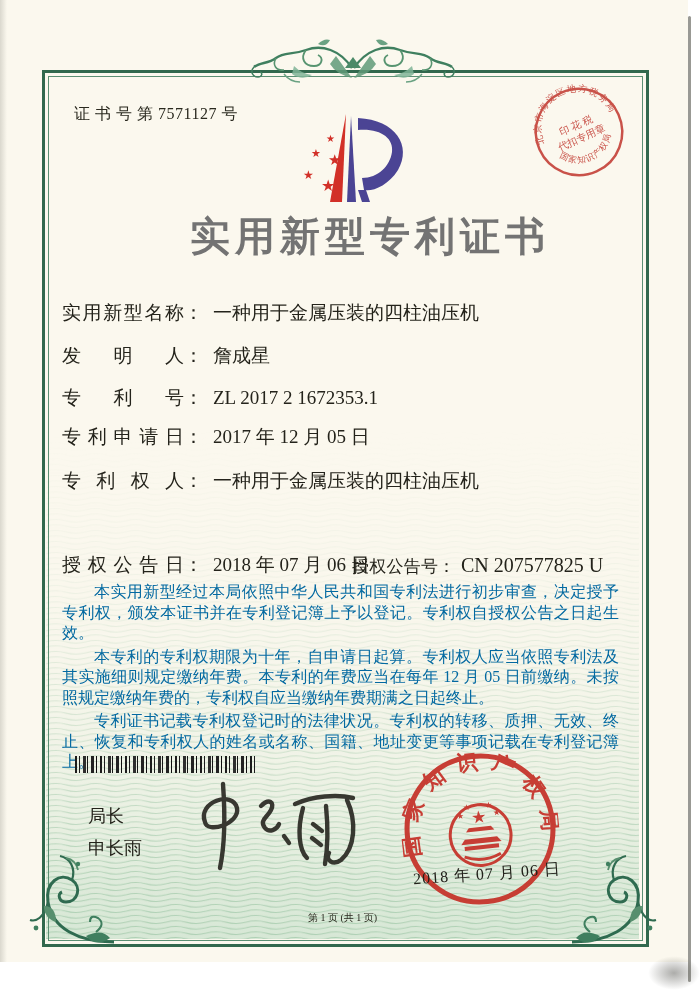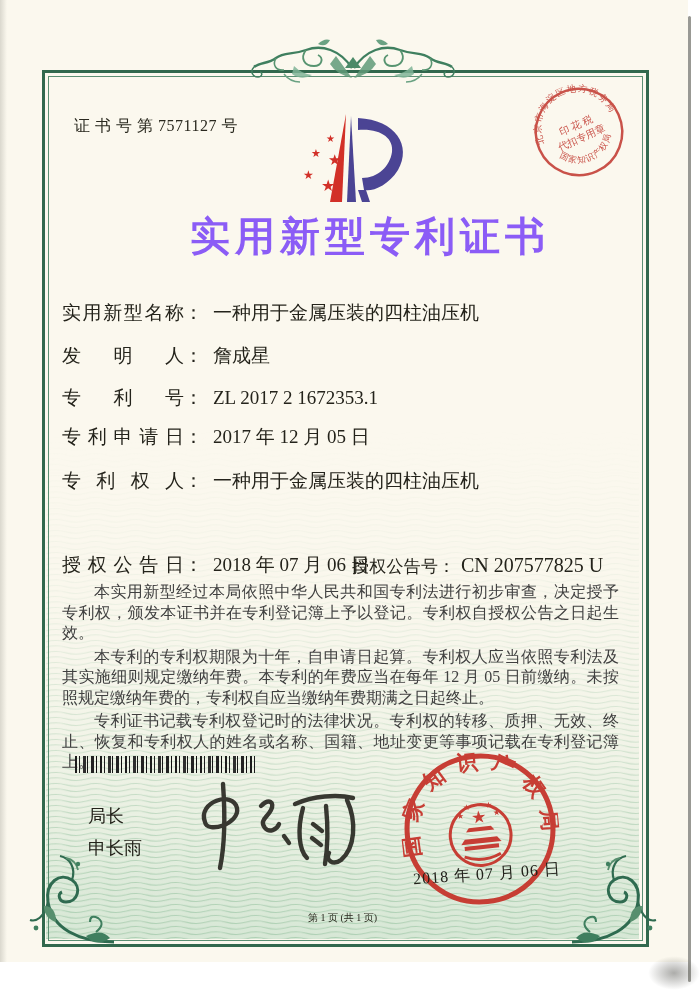--- a/index.html
+++ b/index.html
@@ -15,41 +15,41 @@
   
   .frame{position:absolute;left:42px;top:70px;width:601px;height:871px;border:3px solid #31684d;}
   .frame-inner{position:absolute;left:3px;top:3px;right:3px;bottom:3px;border:1px solid #5b8f73;}
   
   .guilloche{position:absolute;left:46px;top:430px;width:593px;height:509px;
      background:linear-gradient(to bottom,rgba(213,232,214,0) 0%,rgba(213,232,214,.25) 45%,rgba(206,228,208,.55) 80%,rgba(199,224,203,.7) 100%);
      -webkit-mask-image:linear-gradient(to bottom,transparent 0%,rgba(0,0,0,.15) 30%,rgba(0,0,0,.55) 60%,rgba(0,0,0,.95) 88%,#000 100%);
      mask-image:linear-gradient(to bottom,transparent 0%,rgba(0,0,0,.15) 30%,rgba(0,0,0,.55) 60%,rgba(0,0,0,.95) 88%,#000 100%);}
   .guilloche svg{display:block;width:100%;height:100%;}
   
-  .cert-no{position:absolute;left:74px;top:116px;font-size:16px;letter-spacing:.5px;color:#2a291f;}
+  .cert-no{position:absolute;left:74px;top:104px;font-size:16px;letter-spacing:.5px;color:#2a291f;}
   .logo{position:absolute;left:284px;top:102px;width:148px;height:112px;}
   .title{position:absolute;left:42px;top:209px;width:656px;text-align:center;
-         font-size:40px;font-weight:bold;letter-spacing:5px;color:#8b5cf6;}
+         font-size:40px;font-weight:bold;letter-spacing:5px;color:#737373;}
   
   .tax-stamp{position:absolute;left:531px;top:84px;width:96px;height:96px;transform:rotate(-24deg);opacity:.92;}
   .office-stamp{position:absolute;left:401px;top:750px;width:158px;height:158px;transform:rotate(-6deg);opacity:.95;}
   .stamp-date{position:absolute;left:409px;top:864px;width:156px;text-align:center;
               font-size:16px;letter-spacing:1px;color:#21201a;transform:rotate(-4deg);}
   
   .row{position:absolute;left:62px;font-size:19px;white-space:nowrap;color:#24231b;}
   .row .lbl{display:inline-block;width:122px;text-align:justify;text-align-last:justify;vertical-align:top;}
   .row .val{margin-left:10px;}
   .row.addr .lbl{width:86px;}
   .row.addr .val{display:inline-block;margin-left:8px;font-size:17px;line-height:26px;white-space:normal;width:420px;vertical-align:top;}
   .grant{position:absolute;left:352px;top:554px;font-size:17px;white-space:nowrap;}
   .grant .lbl{display:inline-block;width:86px;text-align:justify;text-align-last:justify;}
   .grant .val{margin-left:6px;font-size:20px;}
   
   .body-text{position:absolute;left:62px;top:582px;width:557px;font-size:16px;line-height:20.5px;
-             text-align:justify;color:#404040;}
+             text-align:justify;color:#0369a1;}
   .body-text p{margin:0 0 3px 0;text-indent:2em;}
   
   .barcode{position:absolute;left:75px;top:756px;width:180px;height:17px;
      background:repeating-linear-gradient(90deg,
        #1c1c1c 0 2px,transparent 2px 4px,#1c1c1c 4px 5px,transparent 5px 8px,
        #2e2e2e 8px 11px,transparent 11px 12px,#161616 12px 13px,transparent 13px 16px,
        #222 16px 19px,transparent 19px 21px,#101010 21px 22px,transparent 22px 25px);}
   .signer-title{position:absolute;left:88px;top:804px;font-size:18px;}
   .signer-name{position:absolute;left:88px;top:836px;font-size:18px;}
   .signature{position:absolute;left:188px;top:778px;width:172px;height:96px;}

